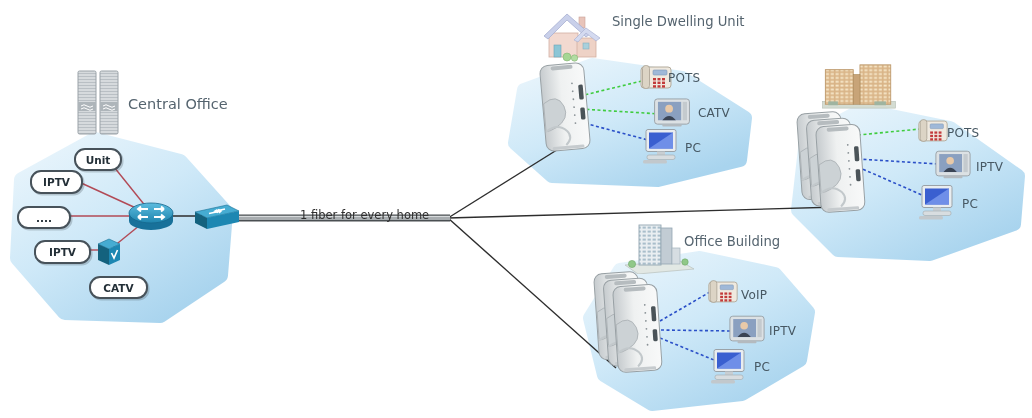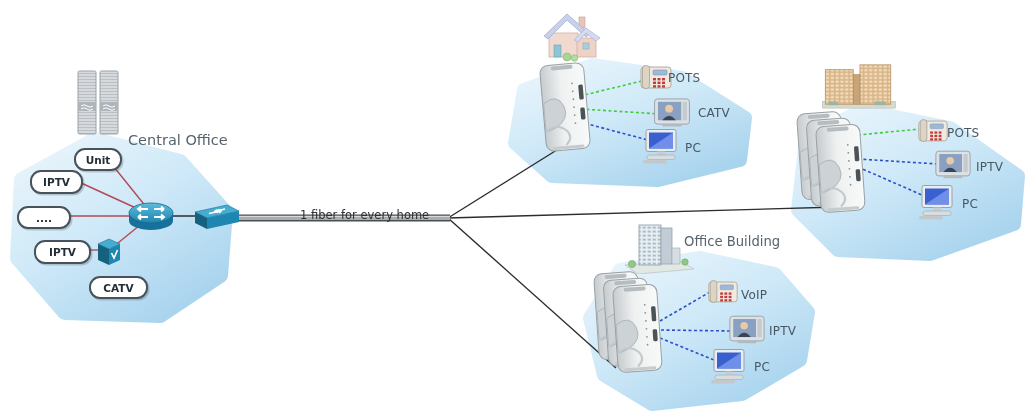--- a/index.html
+++ b/index.html
@@ -225,21 +225,21 @@
       <line x1="661" y1="330" x2="732" y2="331" stroke="#2b50c8"></line>
       <line x1="660" y1="338" x2="714" y2="360" stroke="#2b50c8"></line>
     </g>
   </svg>
 
   <div class="icon" style="left:76px; top:68px;">
     <svg width="46" height="70" viewBox="0 0 46 70">
         <use href="#sym-servers"></use>
       </svg>
   </div>
-  <span class="title co" style="left:128px; top:96px;margin-top:36px;">Central Office</span>
+  <span class="title co" style="left:128px; top:96px;">Central Office</span>
 
   <div class="pill" style="left:74px; top:148px; width:44px; height:19px;">
     <span>Unit</span>
   </div>
   <div class="pill" style="left:30px; top:170px; width:49px; height:20px;">
     <span>IPTV</span>
   </div>
   <div class="pill" style="left:17px; top:206px; width:50px; height:19px;">
     <span>....</span>
   </div>
@@ -266,20 +266,21 @@
       </svg>
   </div>
 
   <span class="fiber-note" style="left:300px; top:208px;">1 fiber for every home</span>
 
   <div class="icon" style="left:539px; top:7px;">
     <svg width="64" height="55" viewBox="0 0 64 55">
         <use href="#sym-house"></use>
       </svg>
   </div>
+  <span class="title" style="left:612px; top:14px;">Single Dwelling Unit</span>
 
   <div class="icon" style="left:541px; top:62px; transform:rotate(-5deg);">
     <svg width="48" height="90" viewBox="0 0 48 90">
         <use href="#sym-ont"></use>
       </svg>
   </div>
   <div class="icon" style="left:638px; top:62px;">
     <svg width="36" height="30" viewBox="0 0 36 30">
         <use href="#sym-phone"></use>
       </svg>

